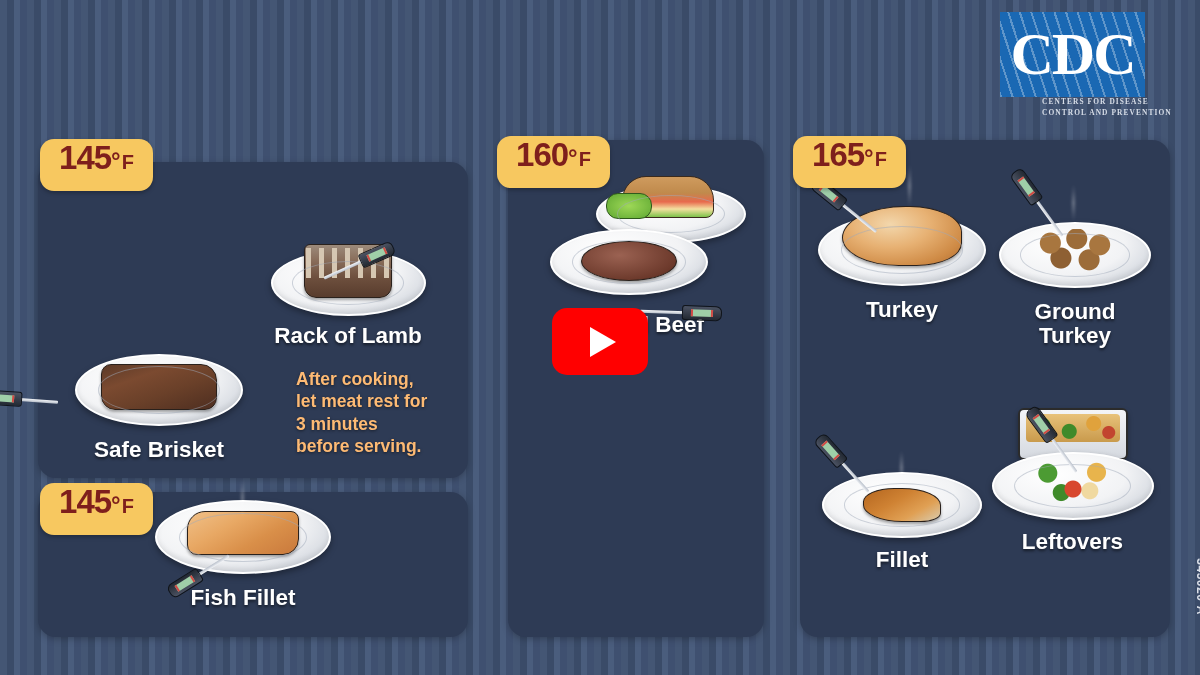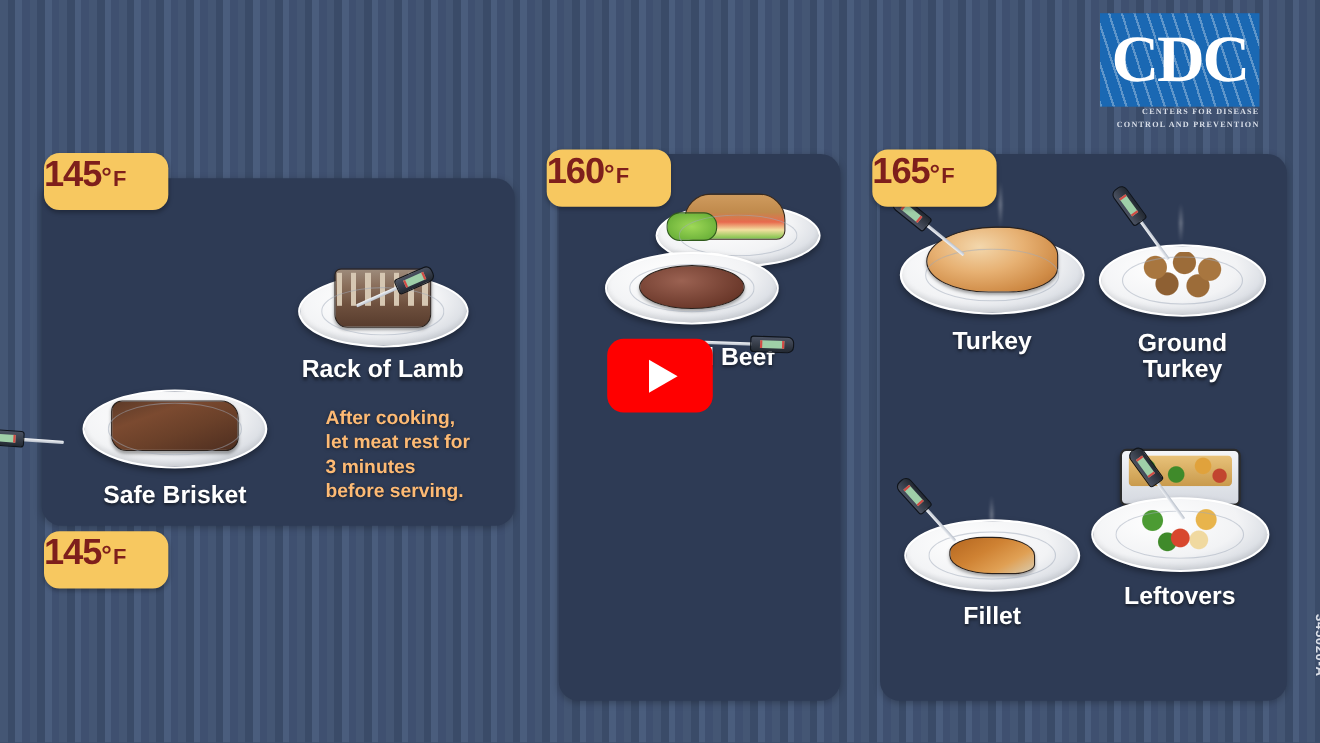--- a/index.html
+++ b/index.html
@@ -70,25 +70,26 @@
     font-size: 60px; font-weight: bold; color: #ffffff;
     letter-spacing: -2px;
     line-height: 1;
     padding-bottom: 2px;
   }
   .cdc-sub {
     color: #d8dee8;
     font-size: 7.4px;
     font-weight: bold;
     letter-spacing: 1.1px;
-    text-align: right;
+    text-align: left;
     width: 145px;
     line-height: 1.45;
     white-space: nowrap;
     font-family: "Liberation Serif", serif;
+    margin-left: 42px;
   }
   .cdc-sub:first-of-type { margin-top: 3px; }
 
   
   .panel {
     position: absolute;
     background: #2e3b55;
     border-radius: 18px;
     box-shadow: 0 2px 7px rgba(0,0,0,0.25);
   }
@@ -97,21 +98,21 @@
   #panel-160  { left: 508px; top: 140px; width: 256px; height: 497px; }
   #panel-165  { left: 800px; top: 140px; width: 370px; height: 497px; }
 
   
   .temp-badge {
     position: absolute;
     background: #f7c860;
     color: #7e1f1c;
     border-radius: 14px;
     font-weight: bold;
-    display: flex; align-items: baseline; 
+    display: flex; align-items: baseline; justify-content: center;
     box-shadow: 0 2px 4px rgba(0,0,0,0.28);
     z-index: 20;
   }
   .temp-badge .num { font-size: 33px; letter-spacing: -1px; }
   .temp-badge .deg { font-size: 24px; }
   .temp-badge .unit { font-size: 20px; margin-left: 1px; }
   #badge-145a { left: 40px;  top: 139px; width: 113px; height: 52px; }
   #badge-145b { left: 40px;  top: 483px; width: 113px; height: 52px; }
   #badge-160  { left: 497px; top: 136px; width: 113px; height: 52px; }
   #badge-165  { left: 793px; top: 136px; width: 113px; height: 52px; }
@@ -281,20 +282,36 @@
       </div>
       <div class="food-label" style="font-size:22.5px; margin-top:12px;">Safe Brisket</div>
     </div>
 
     <div id="rest-note" style="left:258px; top:206px;">After cooking,
 let meat rest for
 3 minutes
 before serving.</div>
   </div>
 
+  <div class="panel" id="panel-145b">
+    <div class="food-item" style="left:105px; top:8px; width:200px;">
+      <div class="steam" style="left:98px; top:-22px; height:40px;"></div>
+      <div class="plate" style="width:176px;height:74px;">
+        <div class="food" style="width:112px;height:44px;top:44%;border-radius:18px 8px 16px 10px;
+                    background:linear-gradient(150deg,#f0c088 0%,#e8a864 35%,#d98f49 65%,#c9793c 100%);"></div>
+      </div>
+      <div class="thermo" style="left:86px; top:48px; width:72px; height:16px; transform:rotate(148deg);">
+        <div class="probe" style="left:0; width:38px;"></div>
+        <div class="body" style="left:34px; width:36px;">
+            <div class="screen"></div>
+          </div>
+      </div>
+      <div class="food-label" style="font-size:22.5px; margin-top:12px;">Fish Fillet</div>
+    </div>
+  </div>
 
   <div class="panel" id="panel-160">
 
     <div class="food-item" style="left:10px; top:45px; width:236px;">
 
       <div class="plate" style="width:150px;height:58px;margin-left:78px;">
         <div style="position:absolute;left:48%;top:18%;transform:translate(-50%,-50%);width:92px;height:42px;
                     border-radius:24px 24px 8px 8px;
                     background:linear-gradient(#cf9b5e 0%,#c08a4c 40%,#e86a4d 62%,#f3e0a0 80%,#7dc24a 100%);
                     border:1.5px solid #3a2a1d;"></div>

